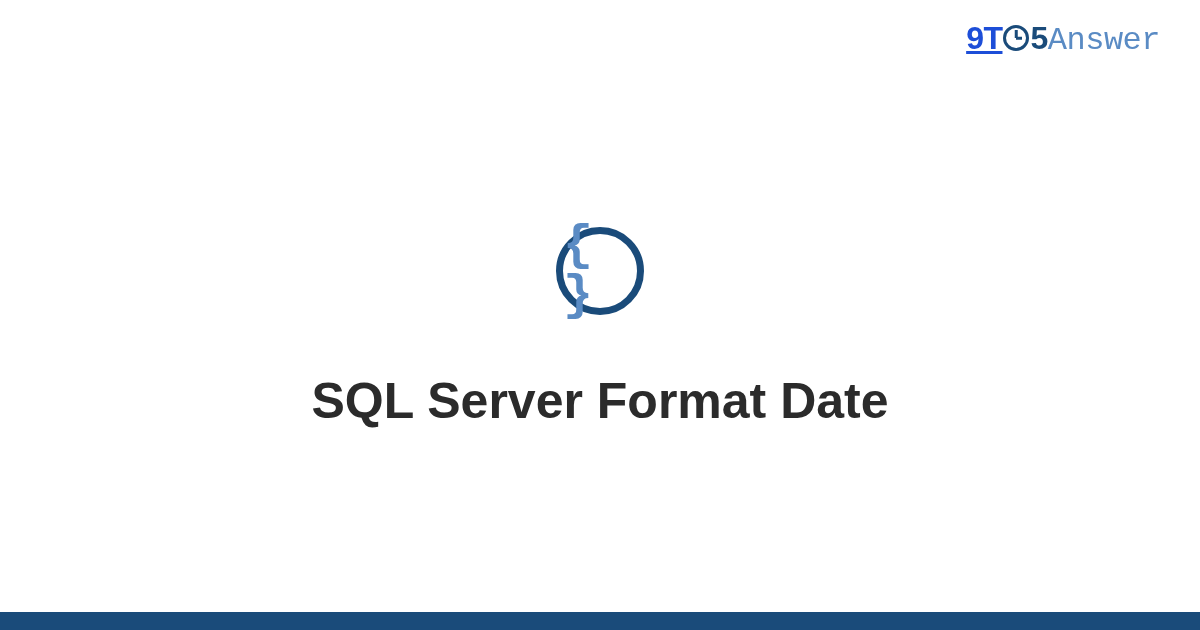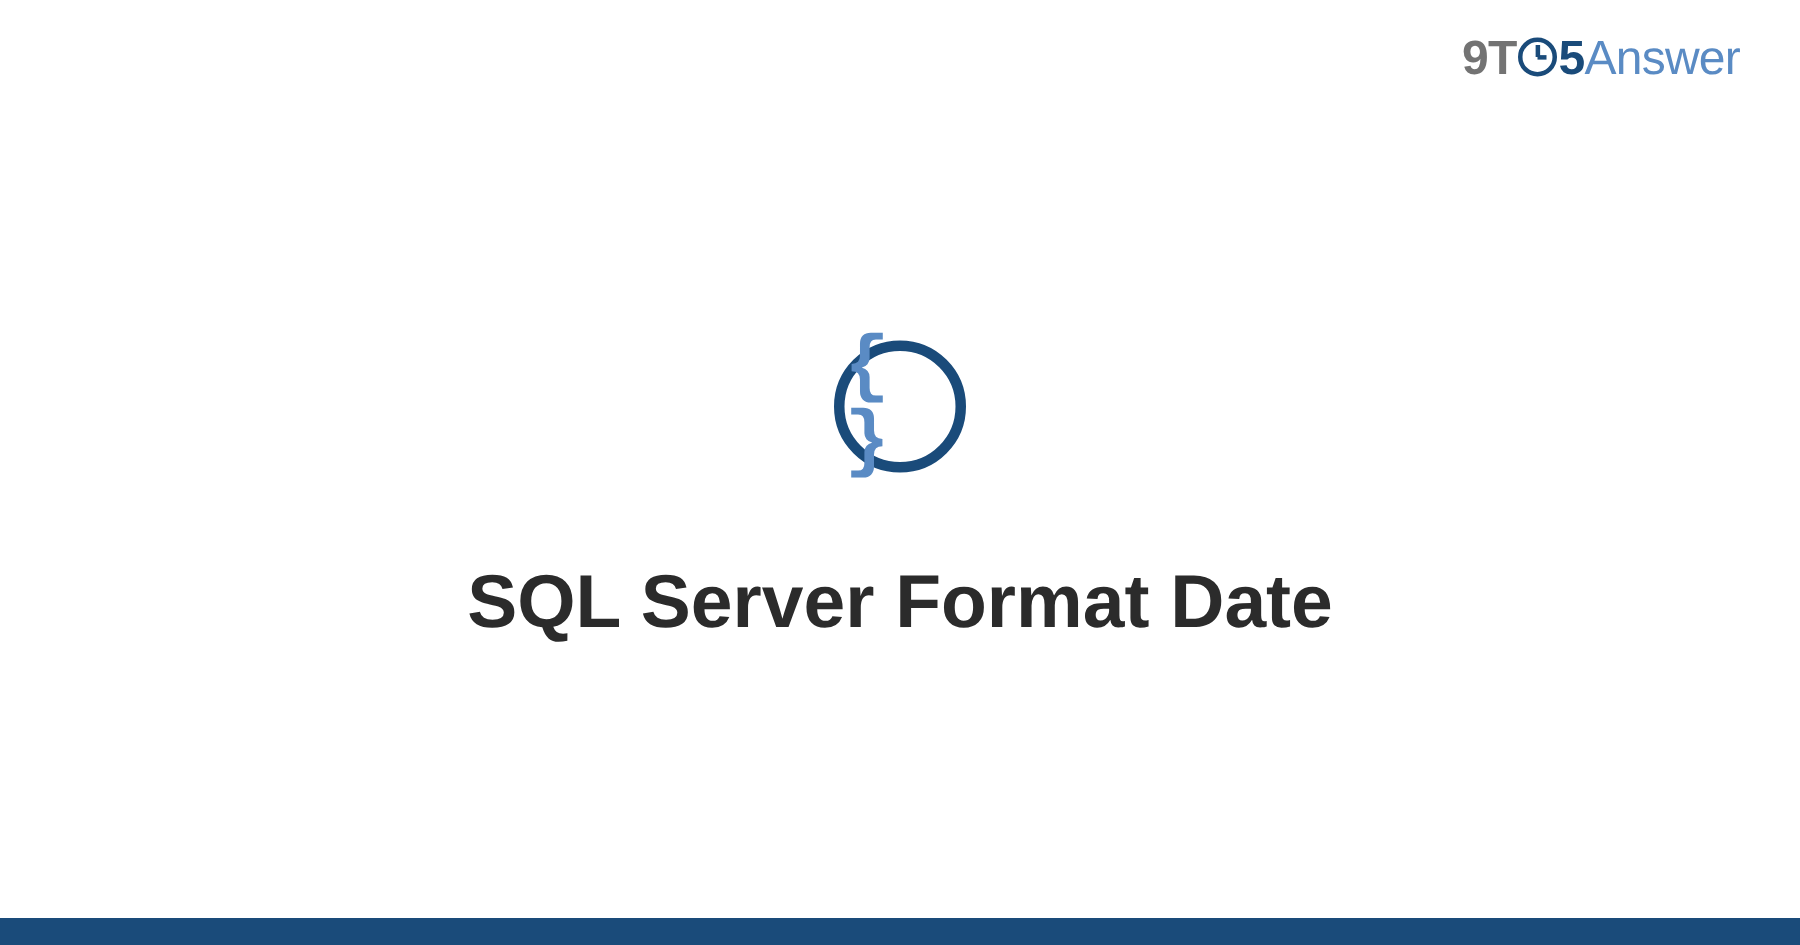--- a/index.html
+++ b/index.html
@@ -19,21 +19,22 @@
       position: absolute;
       top: 20px;
       right: 40px;
     }
     .logo {
       font-size: 32px;
       font-weight: bold;
       letter-spacing: -0.5px;
     }
     .logo-9t {
-      color: #737373;
+      color: #1d4ed8;
+      text-decoration: underline;
     }
     .logo-clock {
       display: inline-block;
       width: 26px;
       height: 26px;
       border: 3px solid #1a4b7a;
       border-radius: 50%;
       position: relative;
       vertical-align: middle;
       margin: 0 1px;
@@ -60,20 +61,21 @@
       top: 50%;
       transform: translate(-50%, -100%) rotate(90deg);
       transform-origin: bottom center;
     }
     .logo-5 {
       color: #1a4b7a;
     }
     .logo-answer {
       color: #5a8bc4;
       font-weight: 500;
+      font-family: Liberation Mono, monospace;
     }
     .content {
       position: absolute;
       top: 0;
       left: 0;
       width: 100%;
       height: 100%;
       display: flex;
       flex-direction: column;
       align-items: center;

